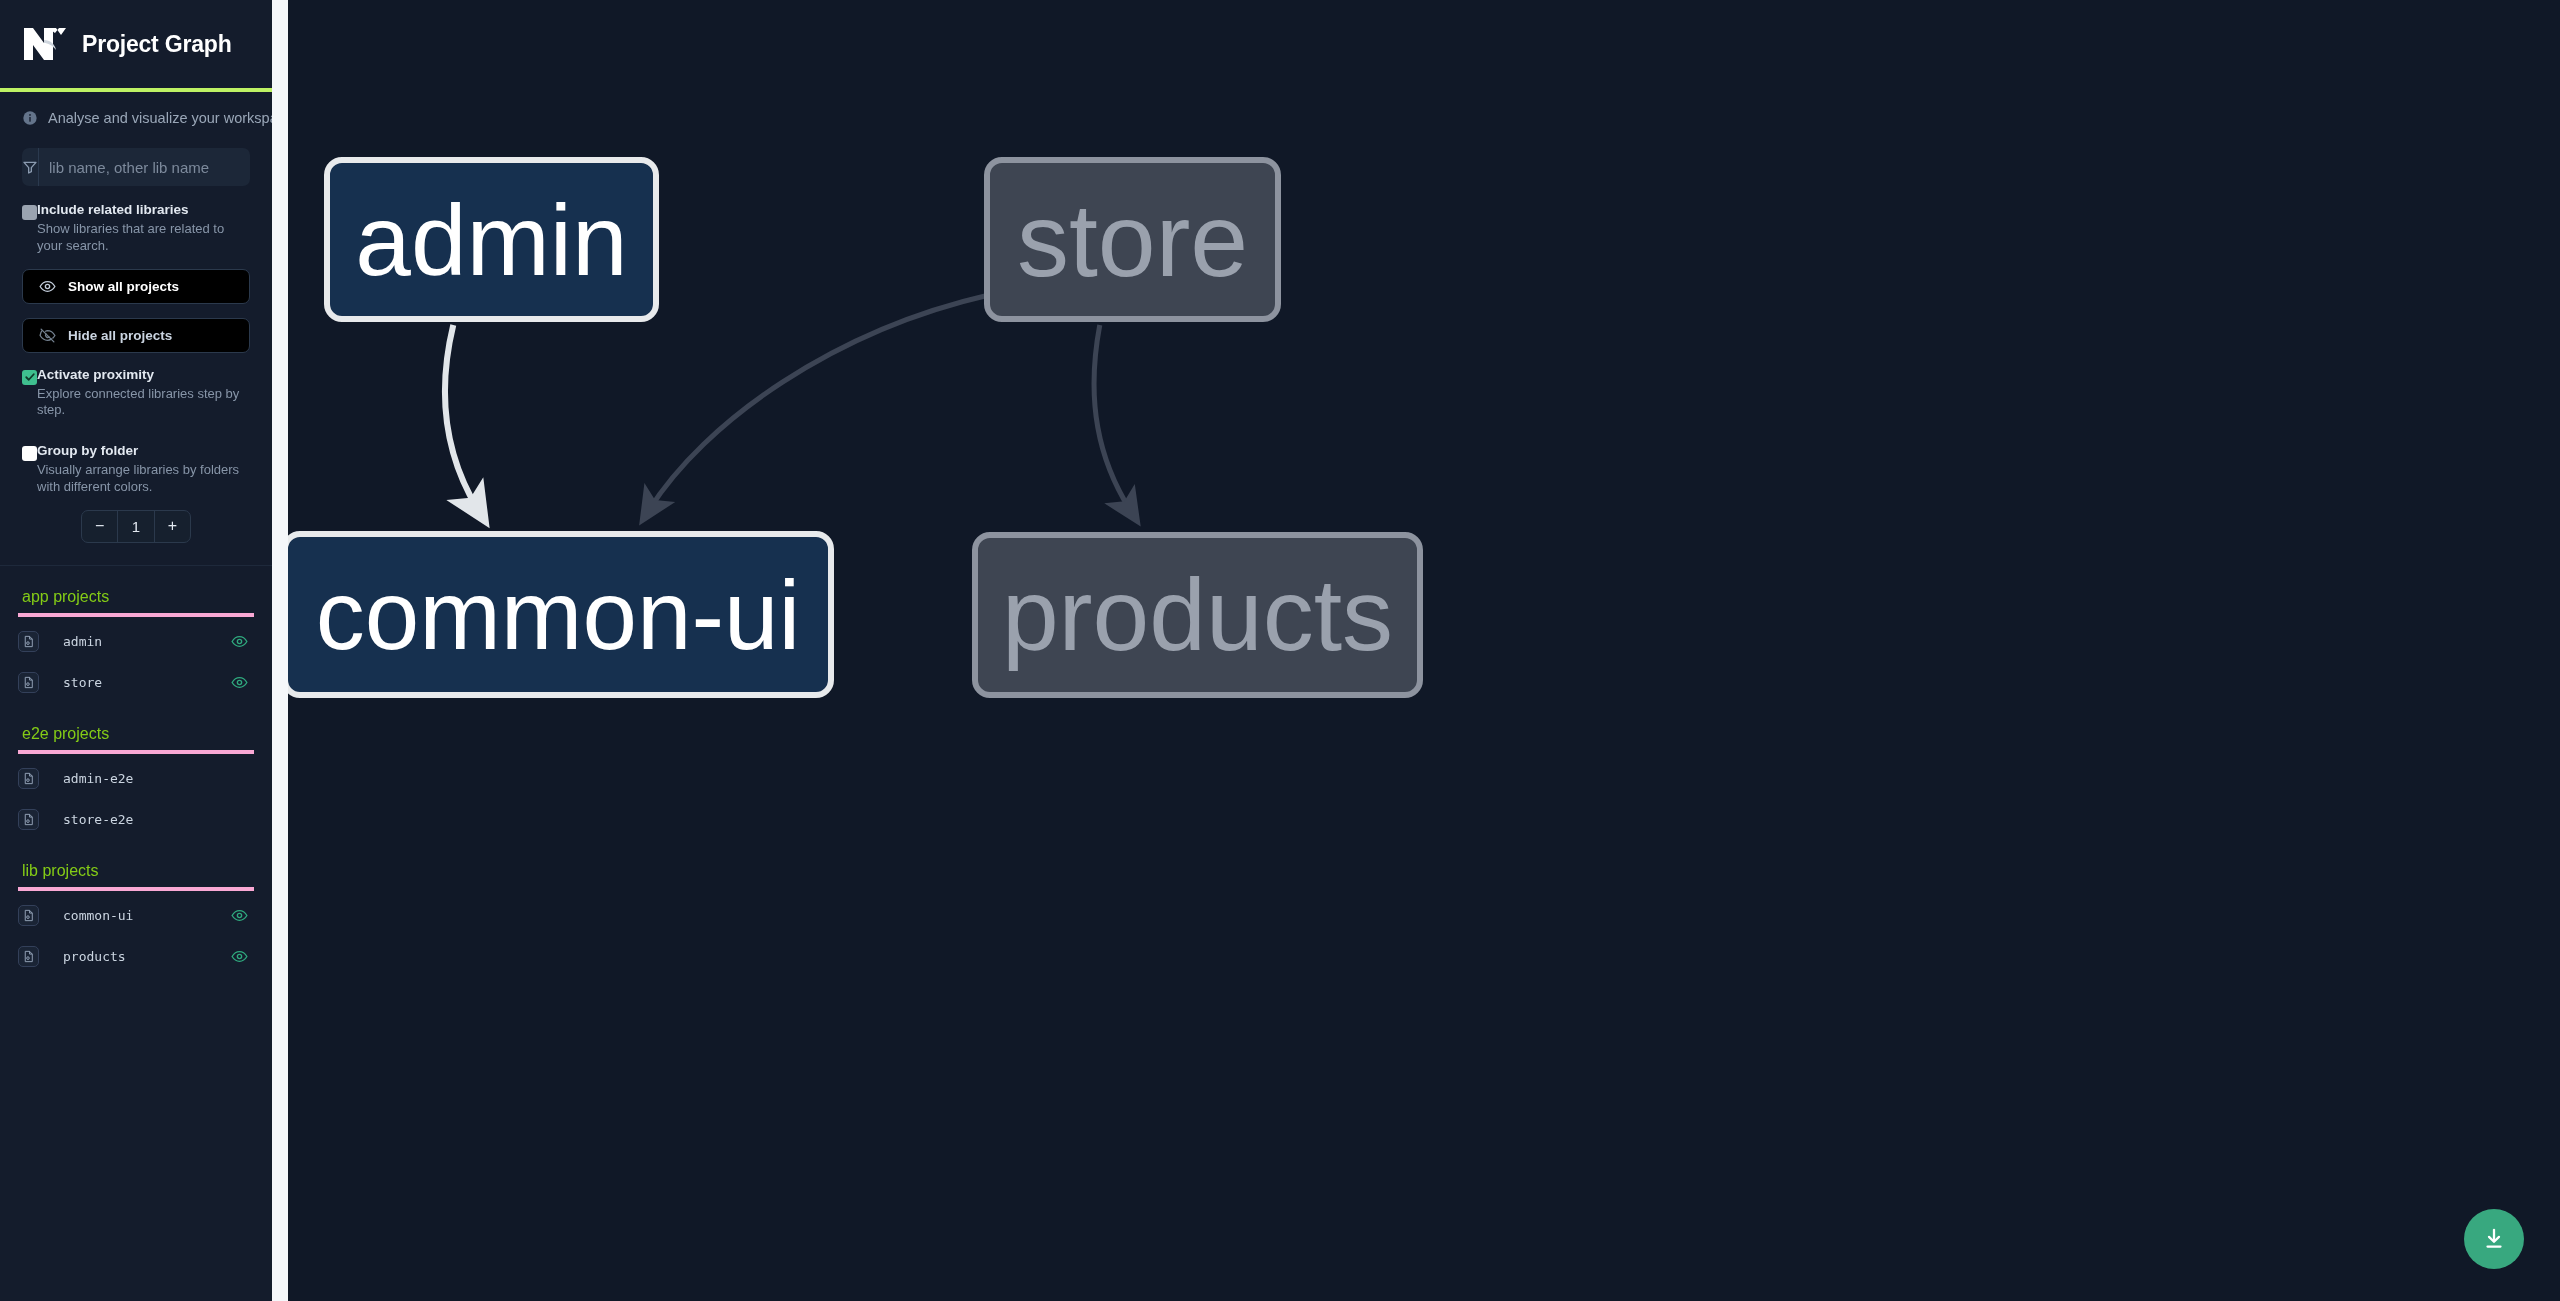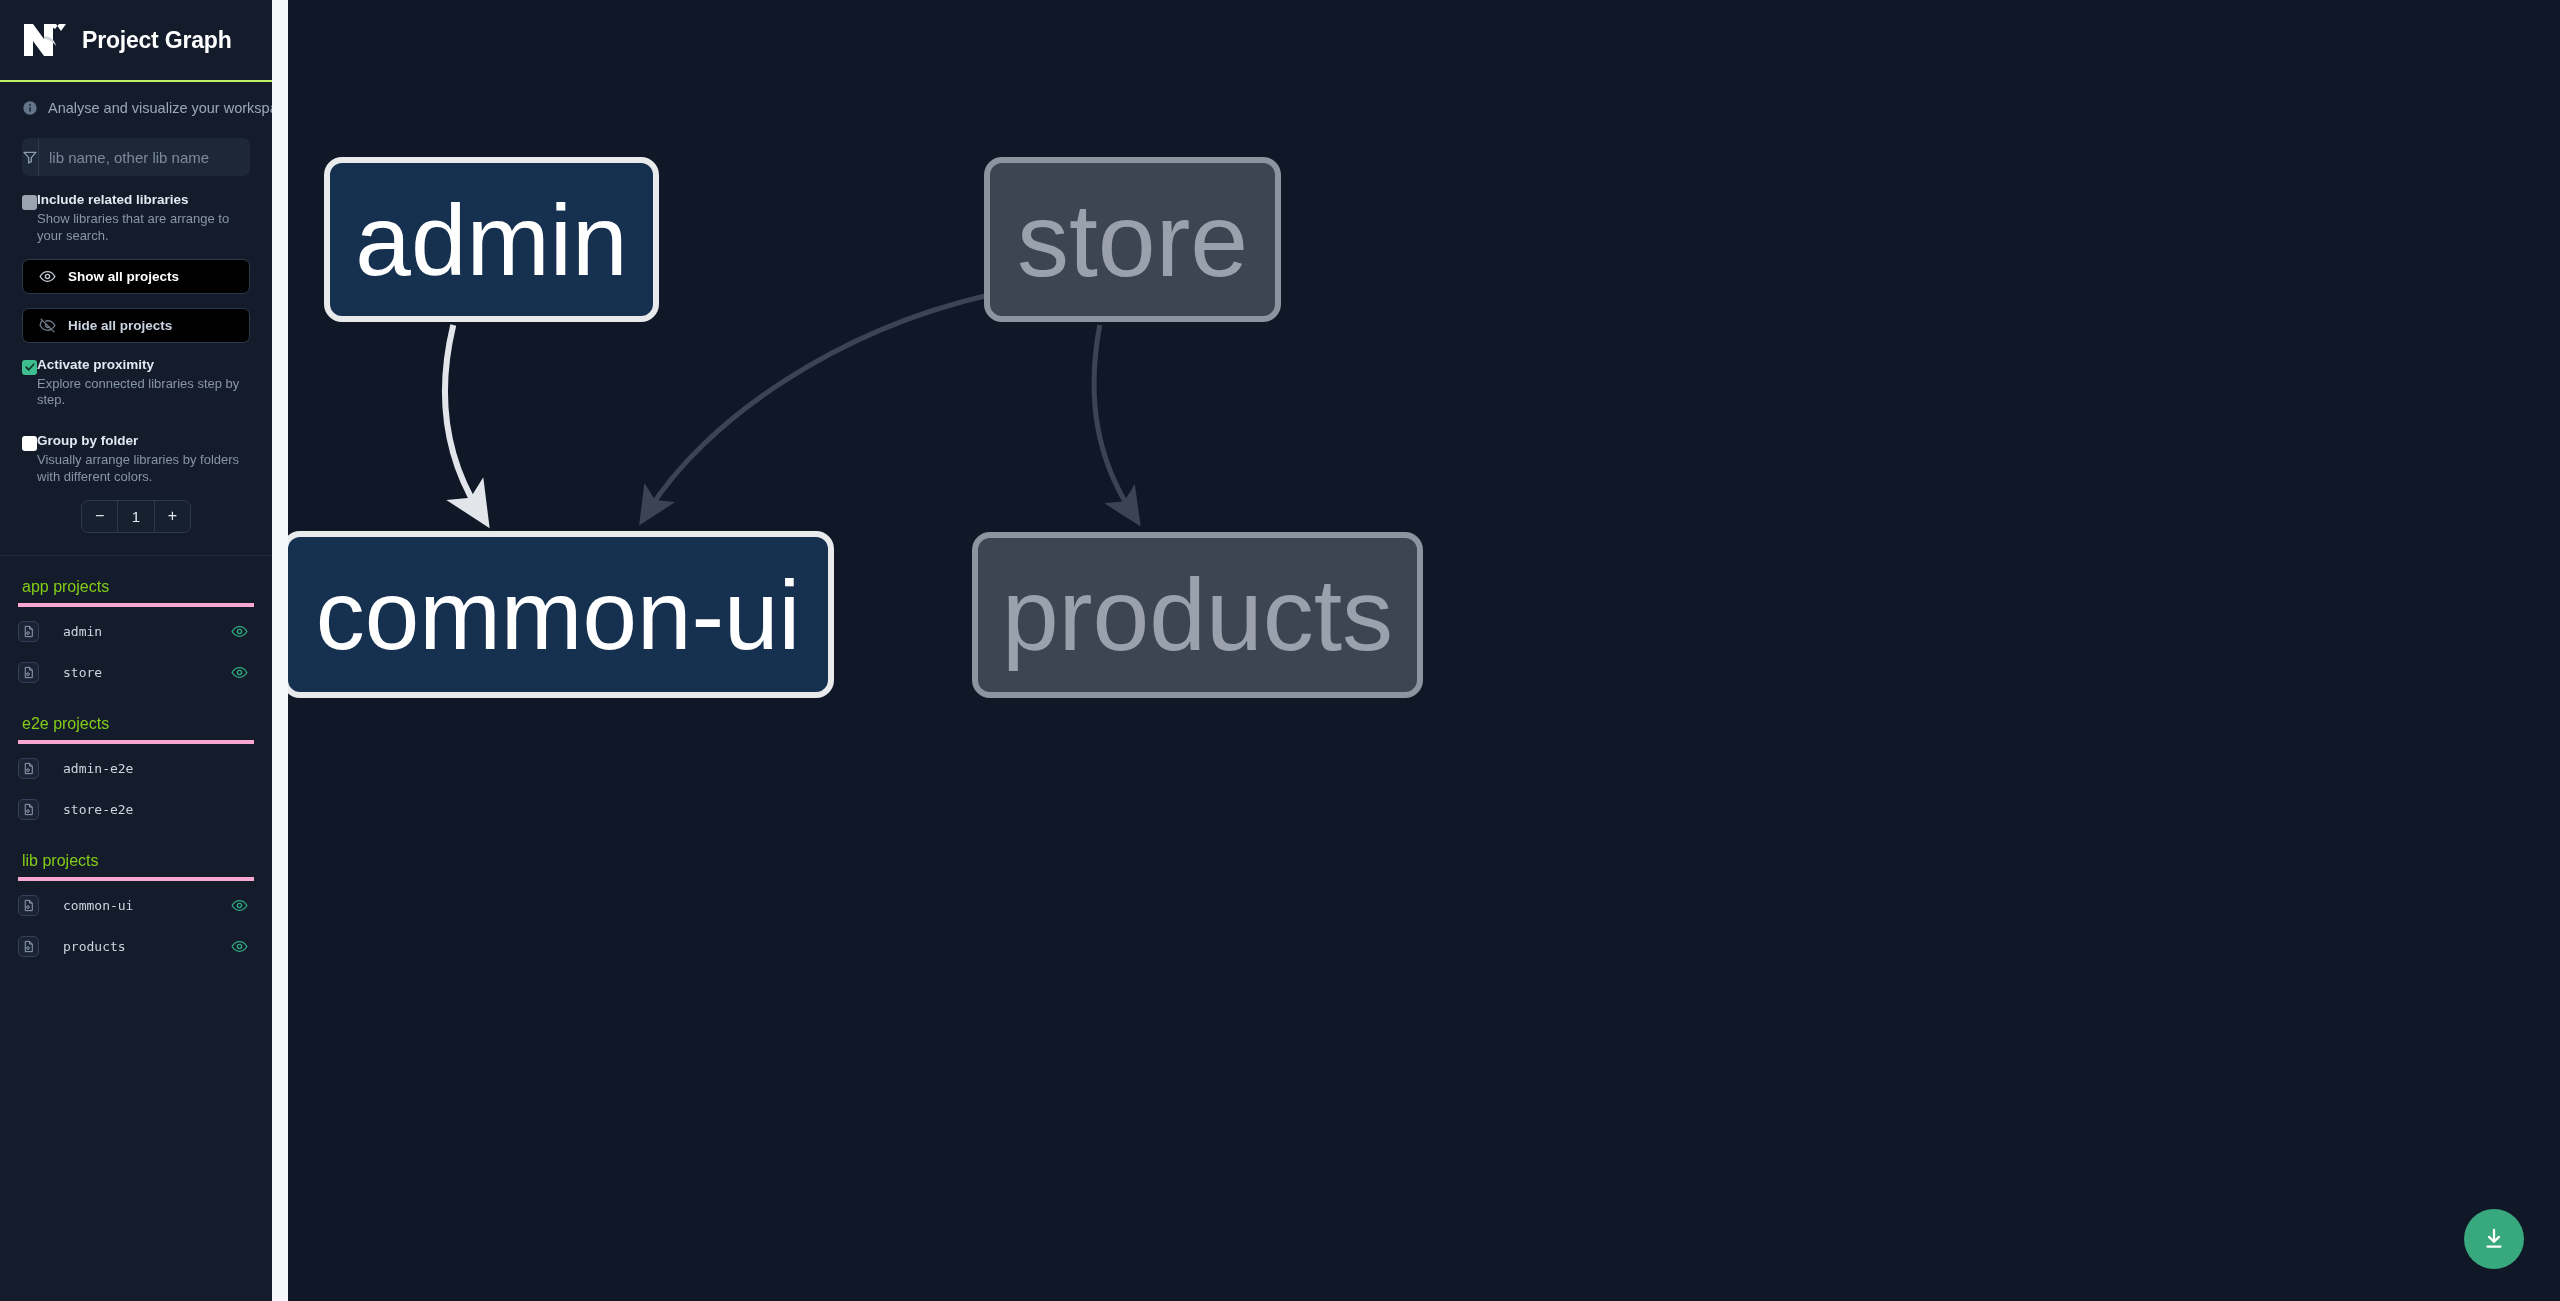--- a/index.html
+++ b/index.html
@@ -21,24 +21,24 @@
   }
   .sidebar-divider-strip {
     position: absolute; left: 272px; top: 0;
     width: 16px; height: 1301px;
     background: #f5f7fa;
     z-index: 30;
   }
 
   
   .sb-header {
-    height: 82px;
+    height: 92px;
     display: flex; align-items: center;
     padding: 0 22px;
-    border-bottom: 2px solid #bef264;
+    border-bottom: 4px solid #bef264;
     gap: 14px;
   }
   .nx-logo { width: 46px; height: 40px; display:block; flex:0 0 auto; }
   .sb-title {
     color: #ffffff; font-size: 23px; font-weight: 700;
     letter-spacing: -0.2px; white-space: nowrap;
   }
   .monitor-icon { width: 22px; height: 22px; display:block; color:#2ea97f; margin-left: 8px;}
 
   
@@ -252,21 +252,21 @@
           </svg>
         </span>
       </span>
       <input class="search-input" type="text" placeholder="lib name, other lib name" style="">
     </div>
 
     <div class="chk-row">
       <span class="chk"></span>
       <span class="chk-text">
         <span class="chk-label" style="display:block">Include related libraries</span>
-        <span class="chk-desc" style="display:block">Show libraries that are arrange to your search.</span>
+        <span class="chk-desc" style="display:block">Show libraries that are related to your search.</span>
       </span>
     </div>
 
     <button class="sb-btn">
       <span class="bicon">
         <svg viewBox="0 0 24 24" fill="none" stroke="currentColor" stroke-width="1.9">
           <path d="M1.6 12S5.6 5.2 12 5.2 22.4 12 22.4 12 18.4 18.8 12 18.8 1.6 12 1.6 12z"></path>
           <circle cx="12" cy="12" r="3"></circle>
         </svg>
       </span>

